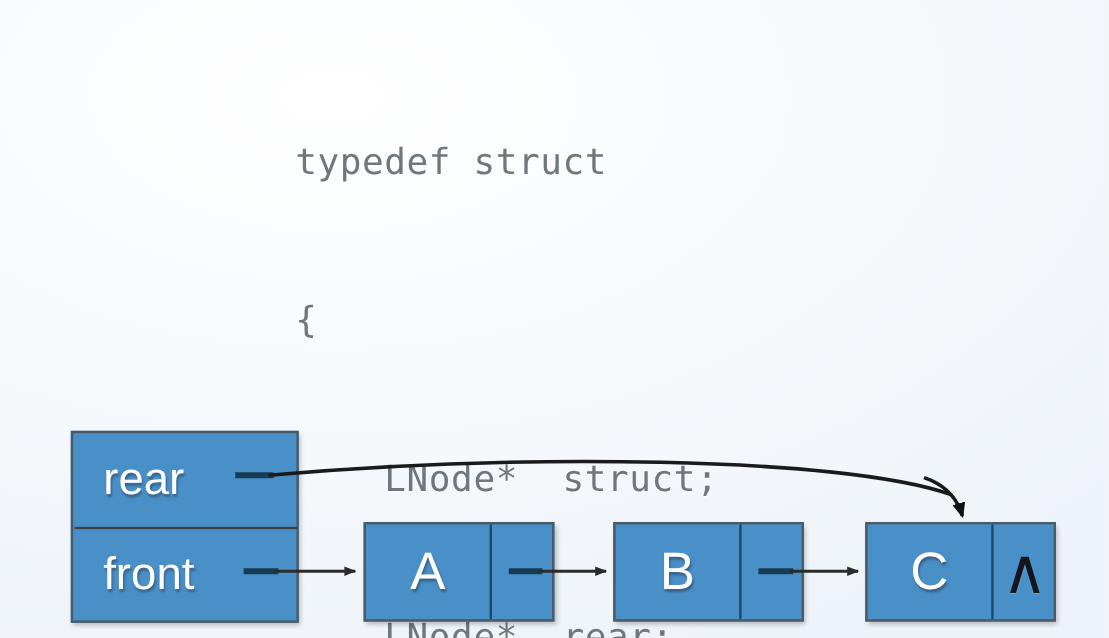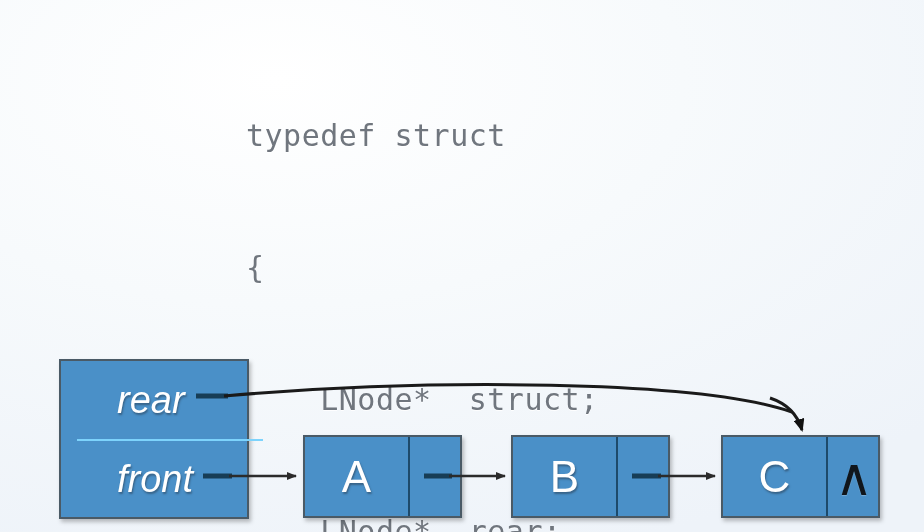--- a/index.html
+++ b/index.html
@@ -63,31 +63,30 @@
     top: 359px;
     width: 190px;
     height: 160px;
     box-sizing: border-box;
     border: 2px solid #4a5a66;
     background: #4a90c8;
     box-shadow: 2px 3px 4px rgba(0,0,0,0.25);
   }
   #queue-rear-cell, #queue-front-cell {
     position: absolute;
-    left: 16px;
+    left: 1px;
     width: 186px;
     height: 78px;
     box-sizing: border-box;
     display: flex;
     align-items: center;
-    padding-left: 40px;
-    font-style: italic;
+    padding-left: 24px;
   }
   #queue-rear-cell { top: 0; }
-  #queue-front-cell { top: 78px; border-top: 2px solid #7dd3fc; }
+  #queue-front-cell { top: 78px; border-top: 2px solid #404040; }
   #queue-rear-cell .cell-label,
   #queue-front-cell .cell-label { font-size: 38px; }
 
   
   .node {
     position: absolute;
     top: 435px;
     width: 159px;
     height: 83px;
     box-sizing: border-box;

